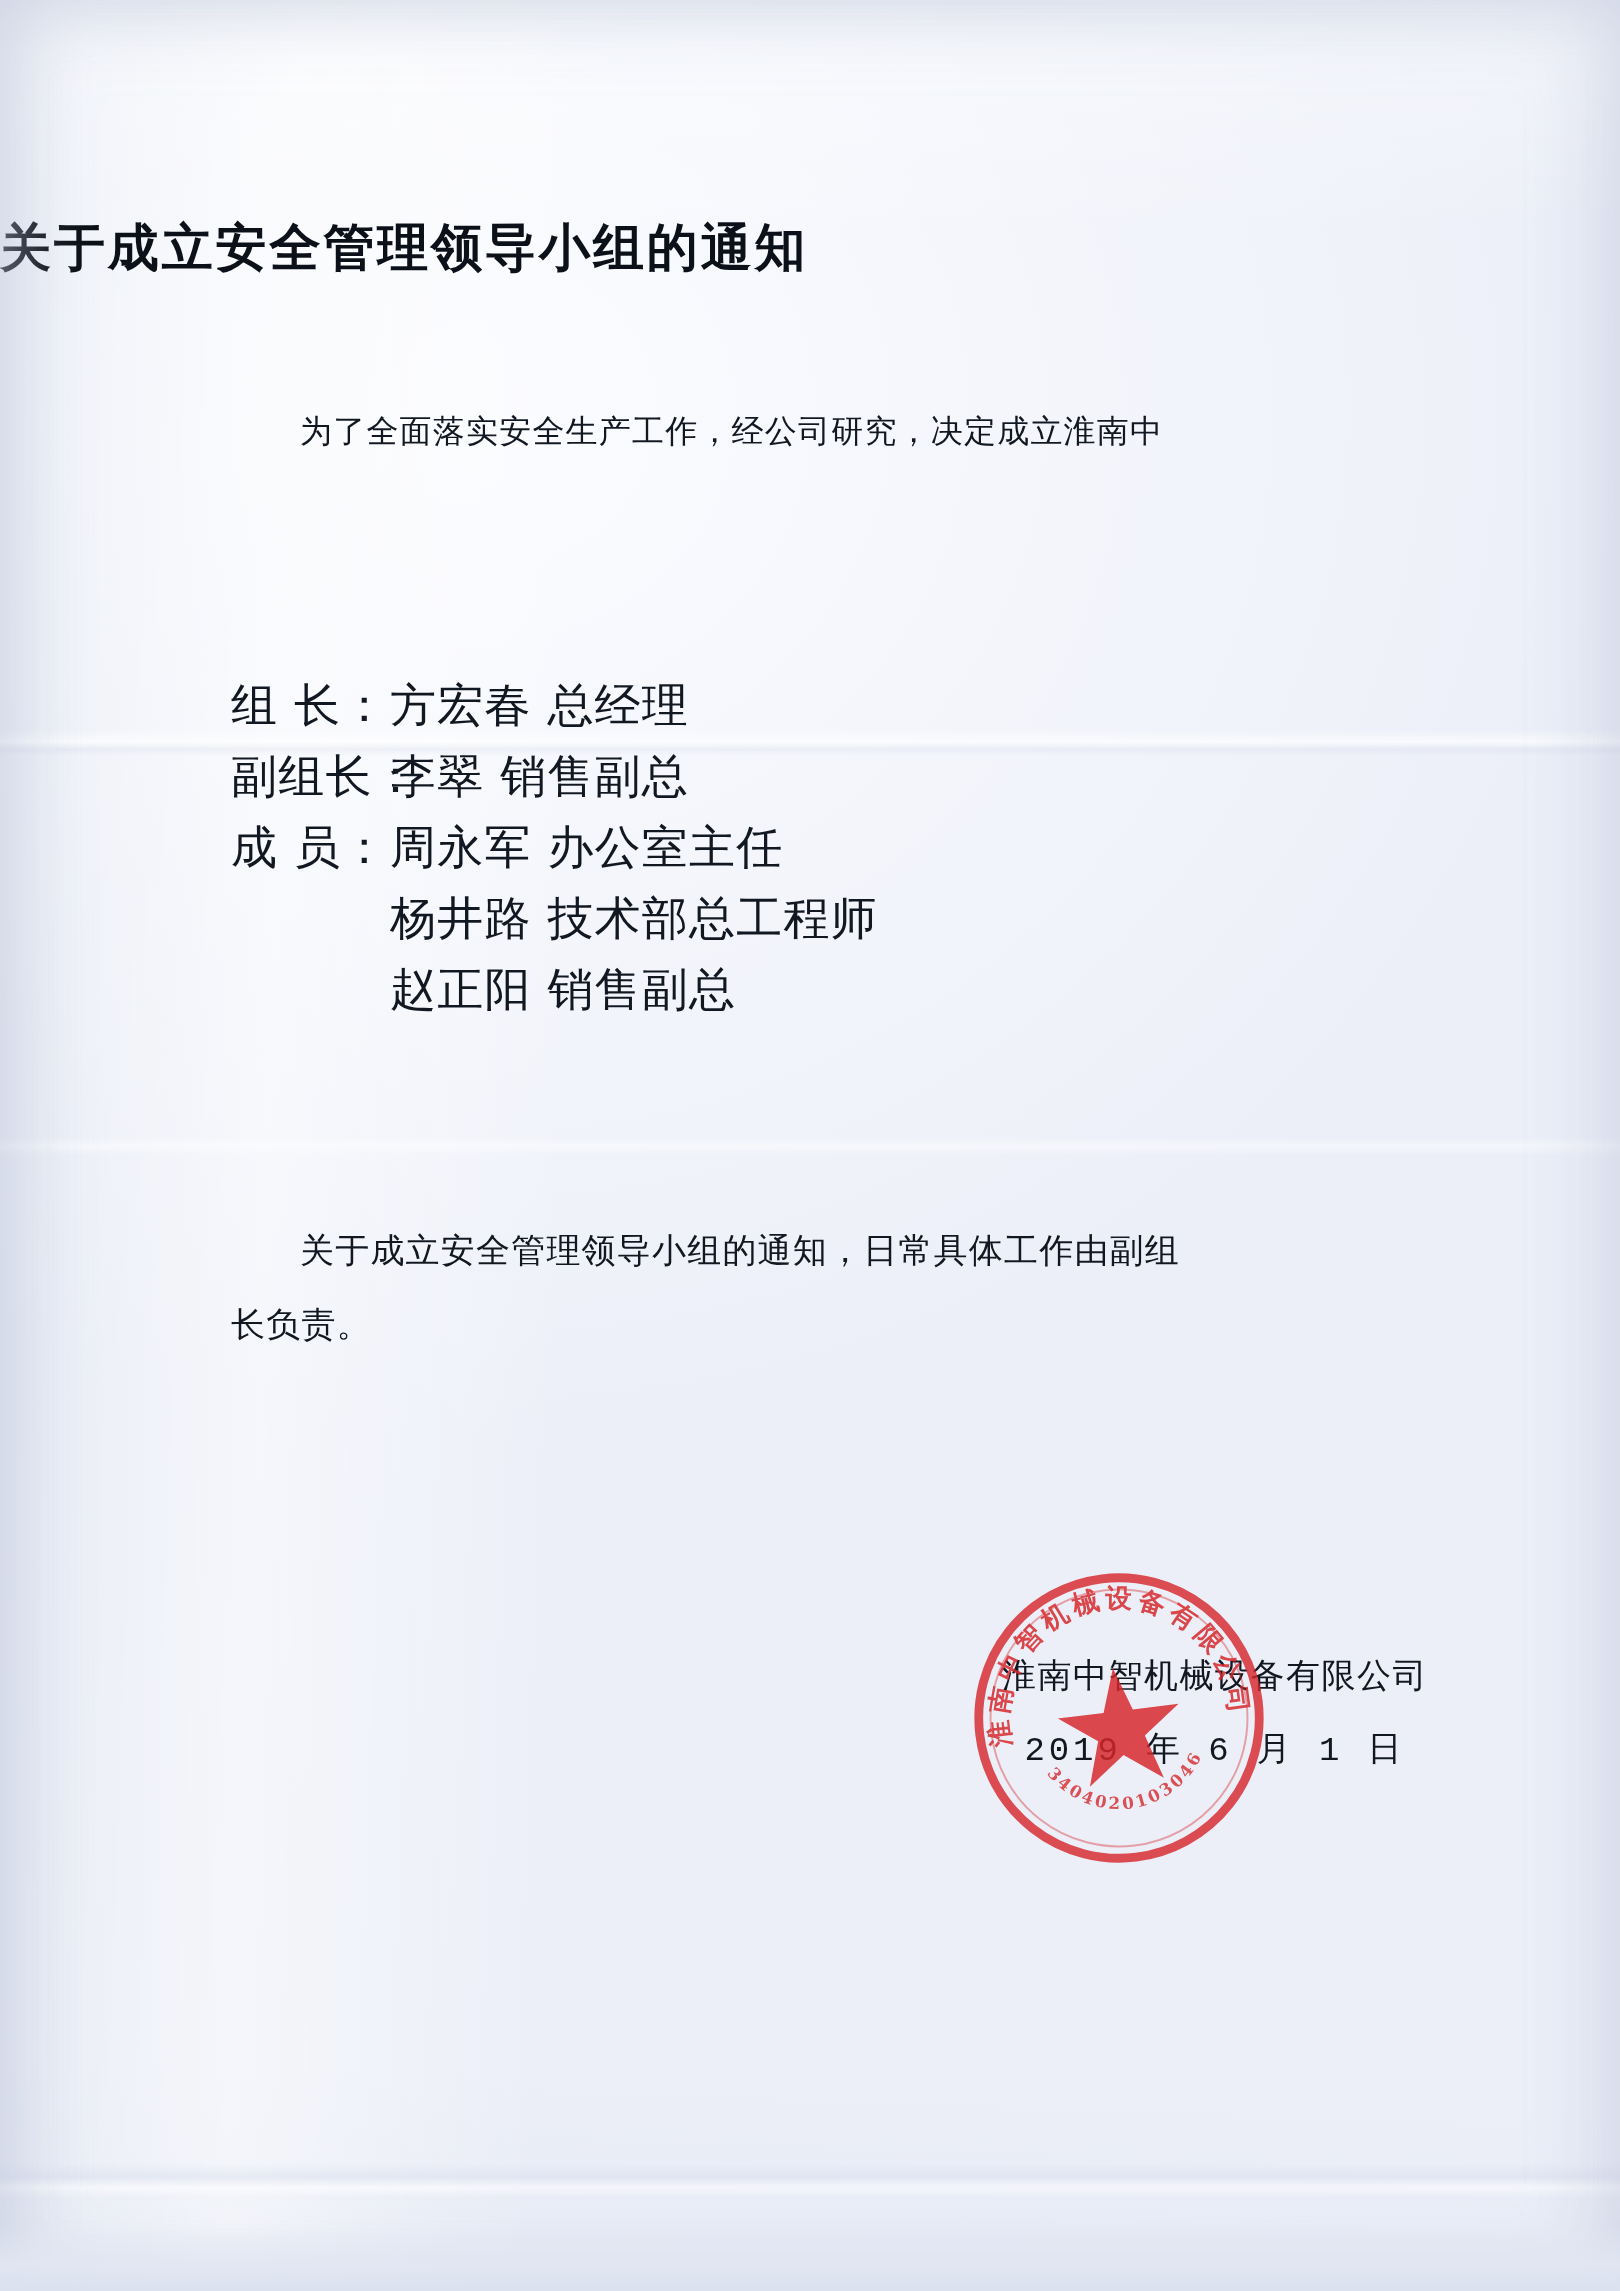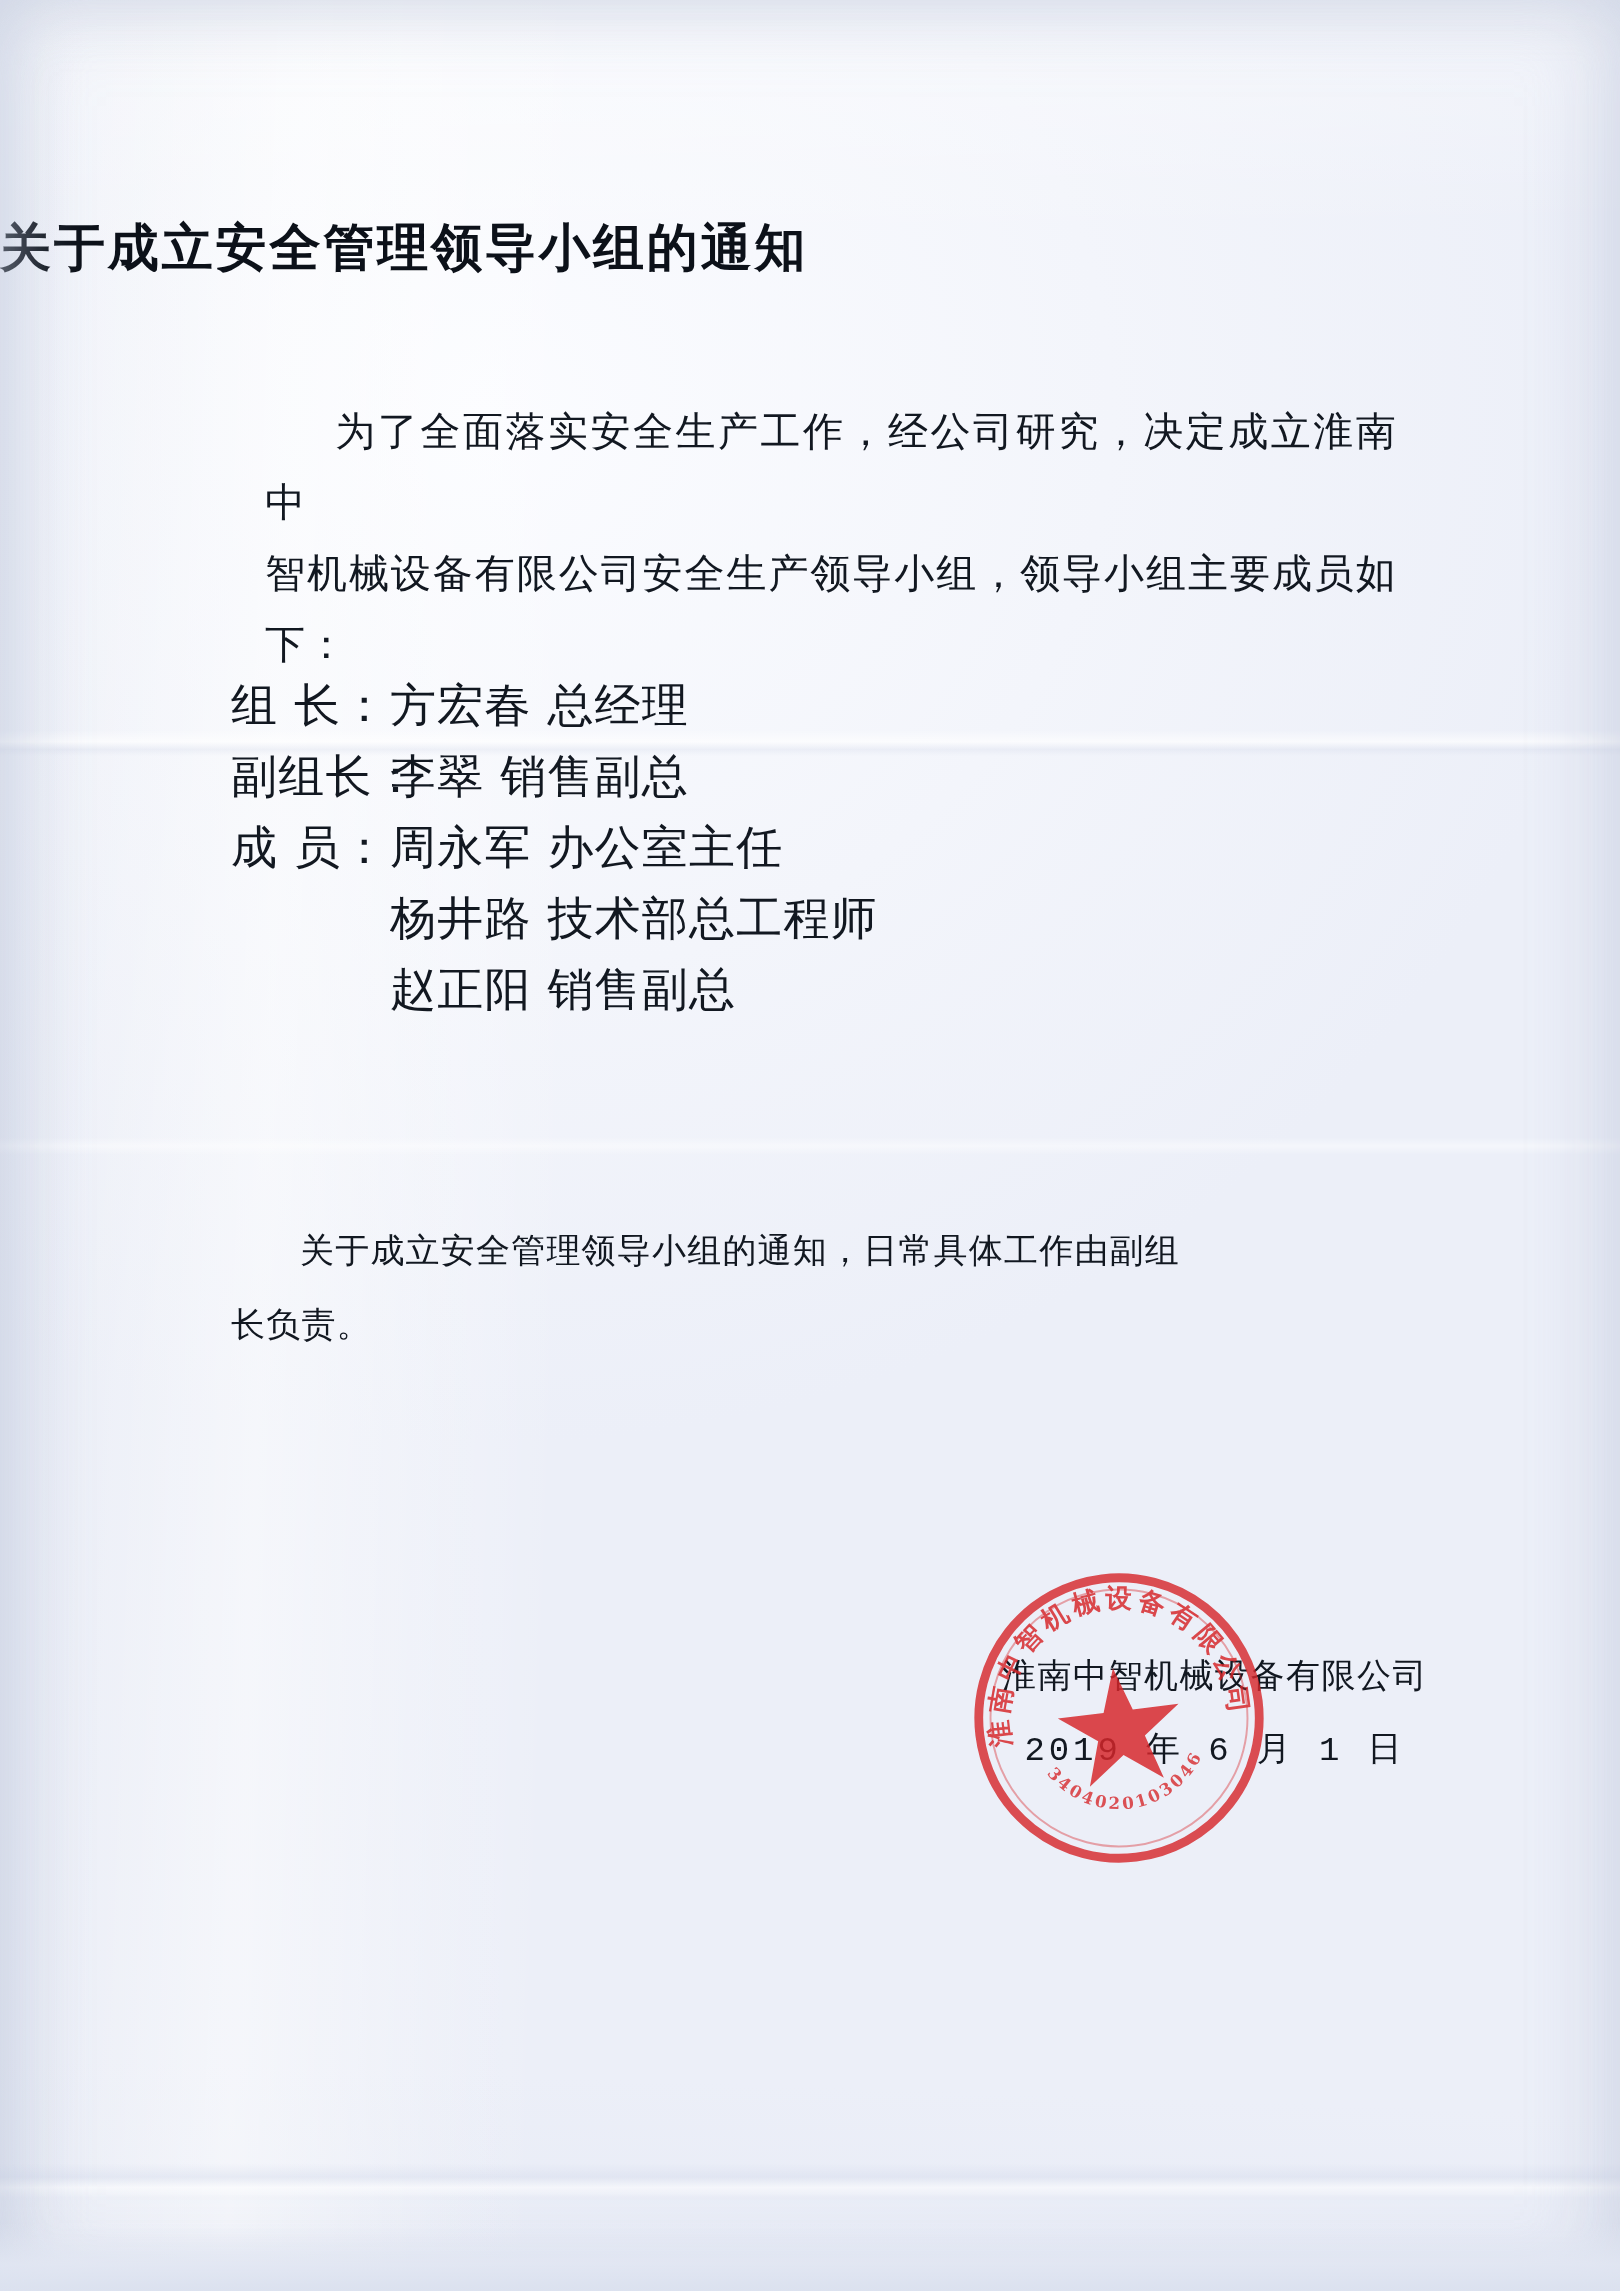--- a/index.html
+++ b/index.html
@@ -99,26 +99,25 @@
     white-space: nowrap;
   }
 
   .body-block {
     position: absolute;
     left: 231px;
     top: 396px;
     width: 1166px;
   }
   .para {
-    font-size: 40px;
+    font-size: 32px;
     line-height: 71px;
     letter-spacing: 1.2px;
     color: #121821;
     text-align: justify;
-    margin-left: 34px;
   }
   .para .indent { display: inline-block; width: 69px; }
 
   .roster {
     position: absolute;
     left: 231px;
     top: 533px;
     width: 1166px;
   }
   .roster-row {
@@ -193,23 +192,20 @@
   <div class="crease-b"></div>
   <div class="crease-c"></div>
 
   <div class="content">
 
     <div class="doc-title">关于成立安全管理领导小组的通知</div>
 
     <div class="body-block">
       <div class="para">
         <span class="indent"></span><span>为了全面落实安全生产工作，经公司研究，决定成立淮南中</span>
-      </div>
-      <div class="para">
-        <span>智机械设备有限公司安全生产领导小组，领导小组主要成员如下：</span>
       </div>
     </div>
 
     <div class="roster">
       <div class="roster-row" style="margin-top:137px;">
         <span class="role">组 长：</span><span class="person">方宏春  总经理</span>
       </div>
       <div class="roster-row">
         <span class="role">副组长：</span><span class="person">李翠  销售副总</span>
       </div>

